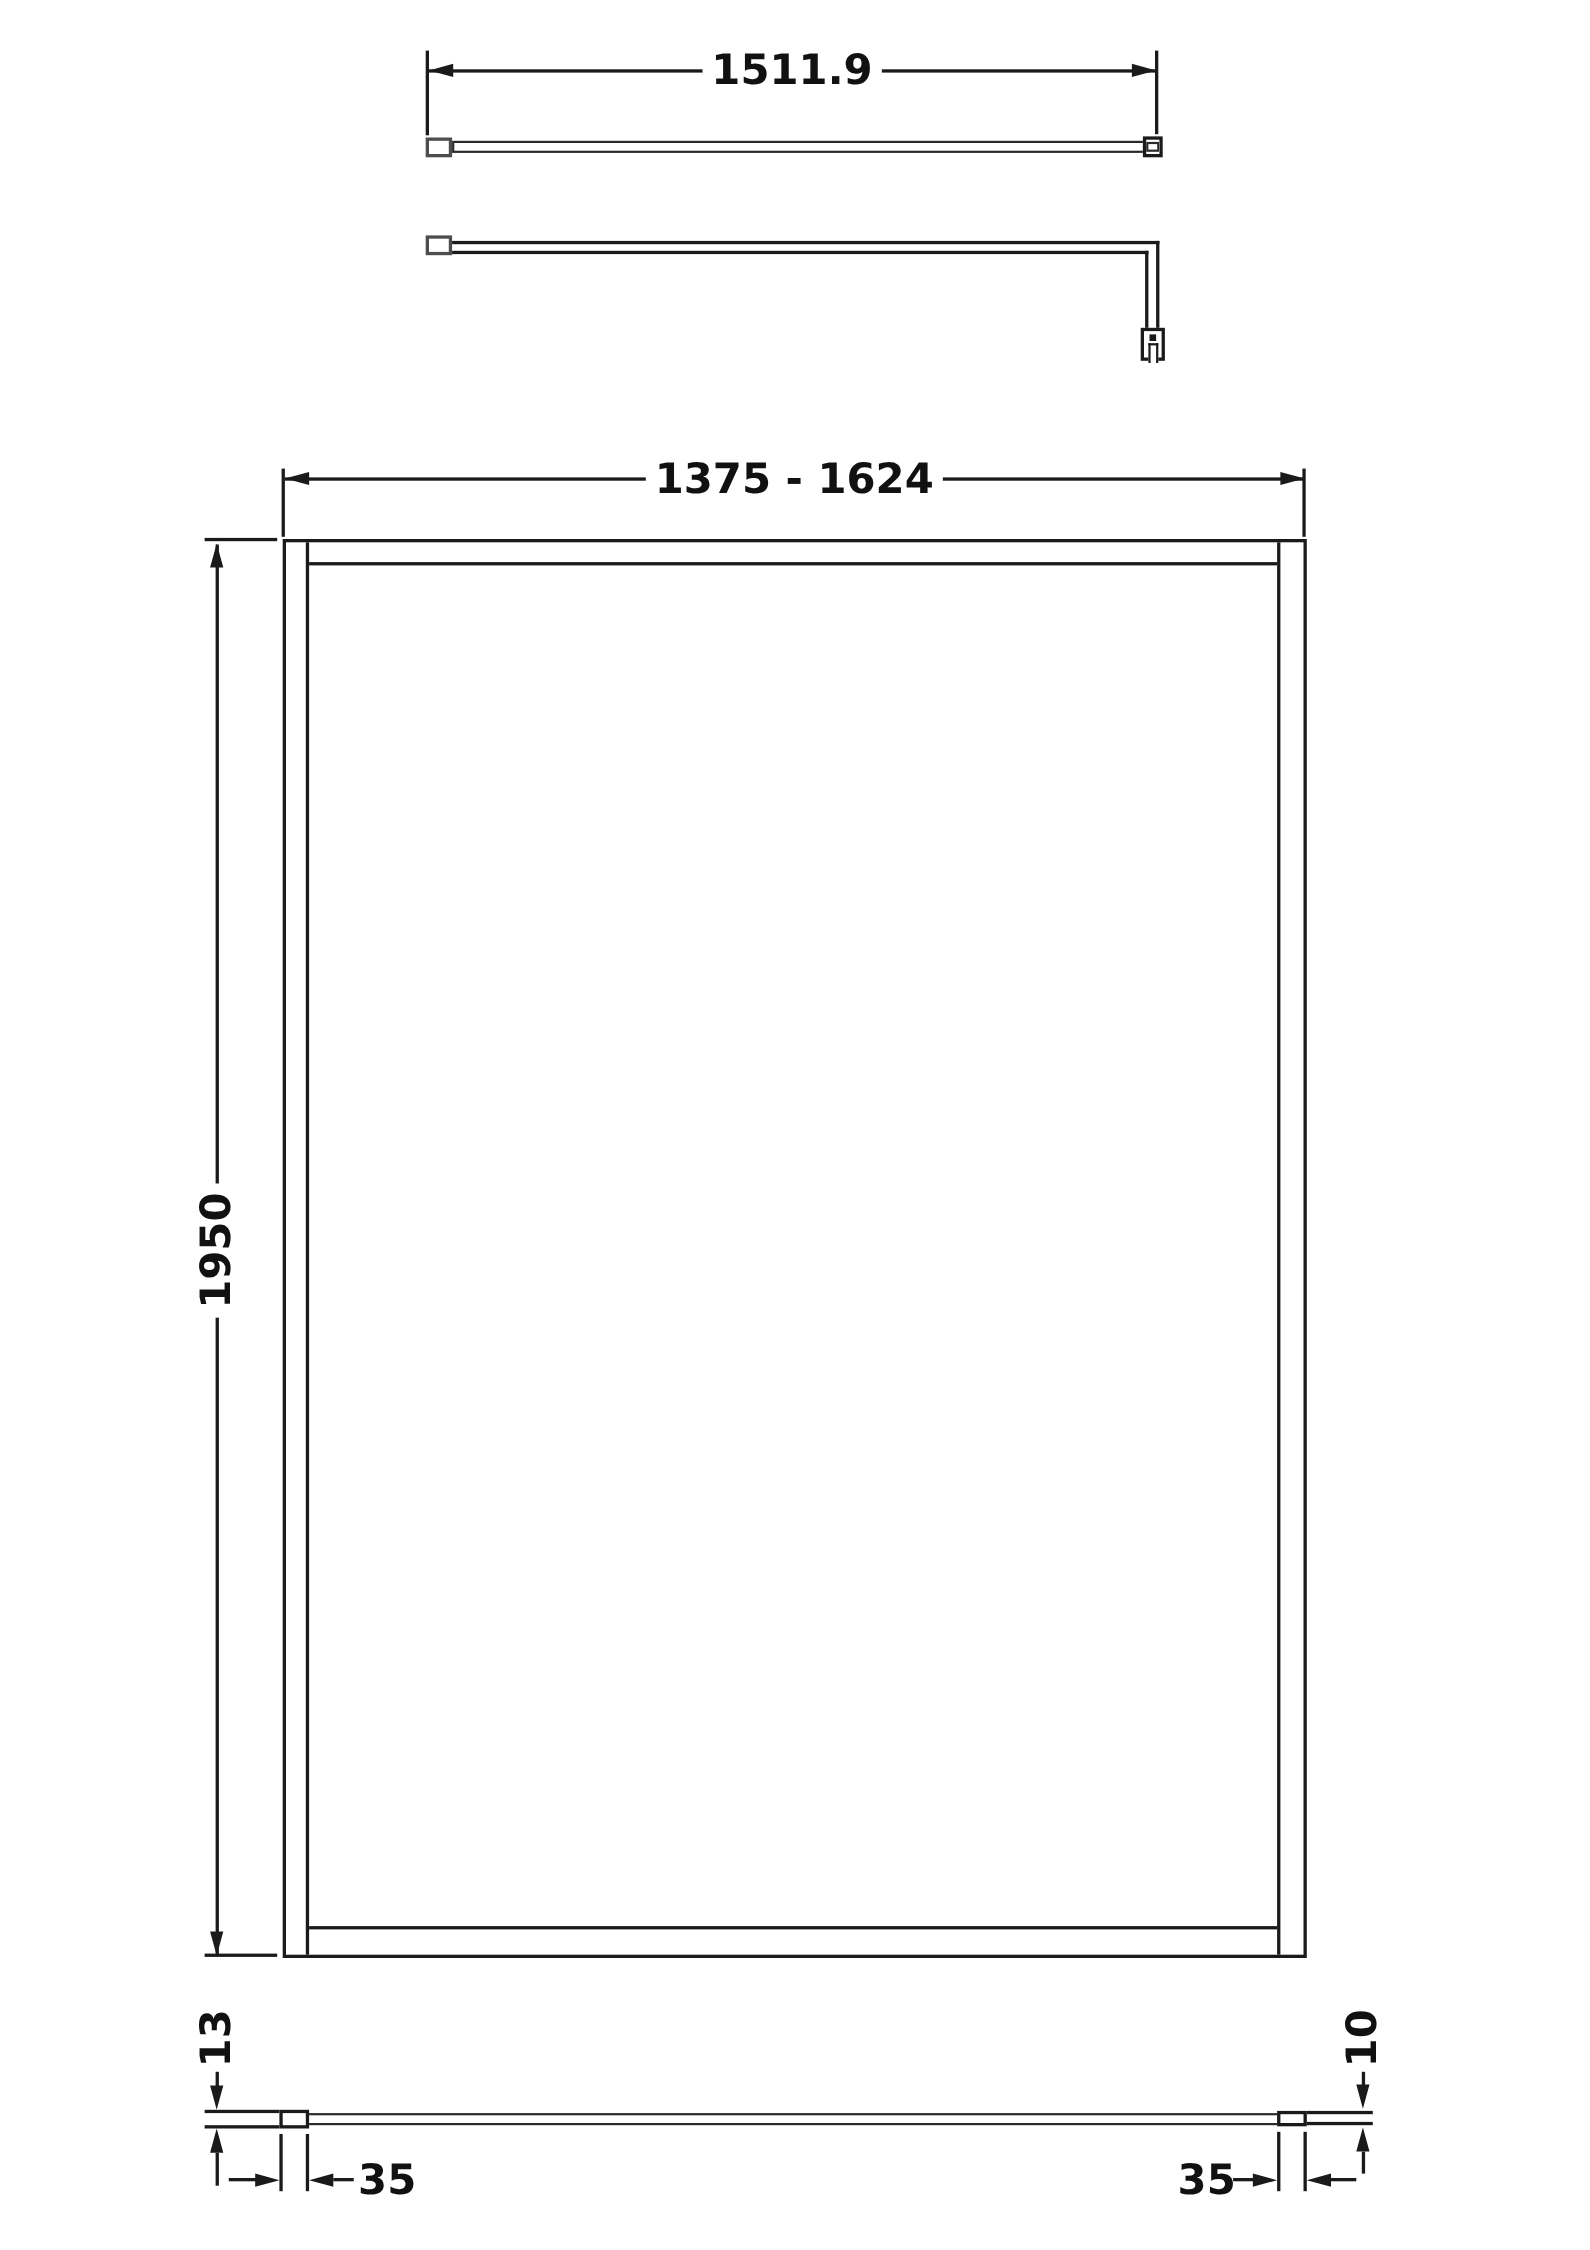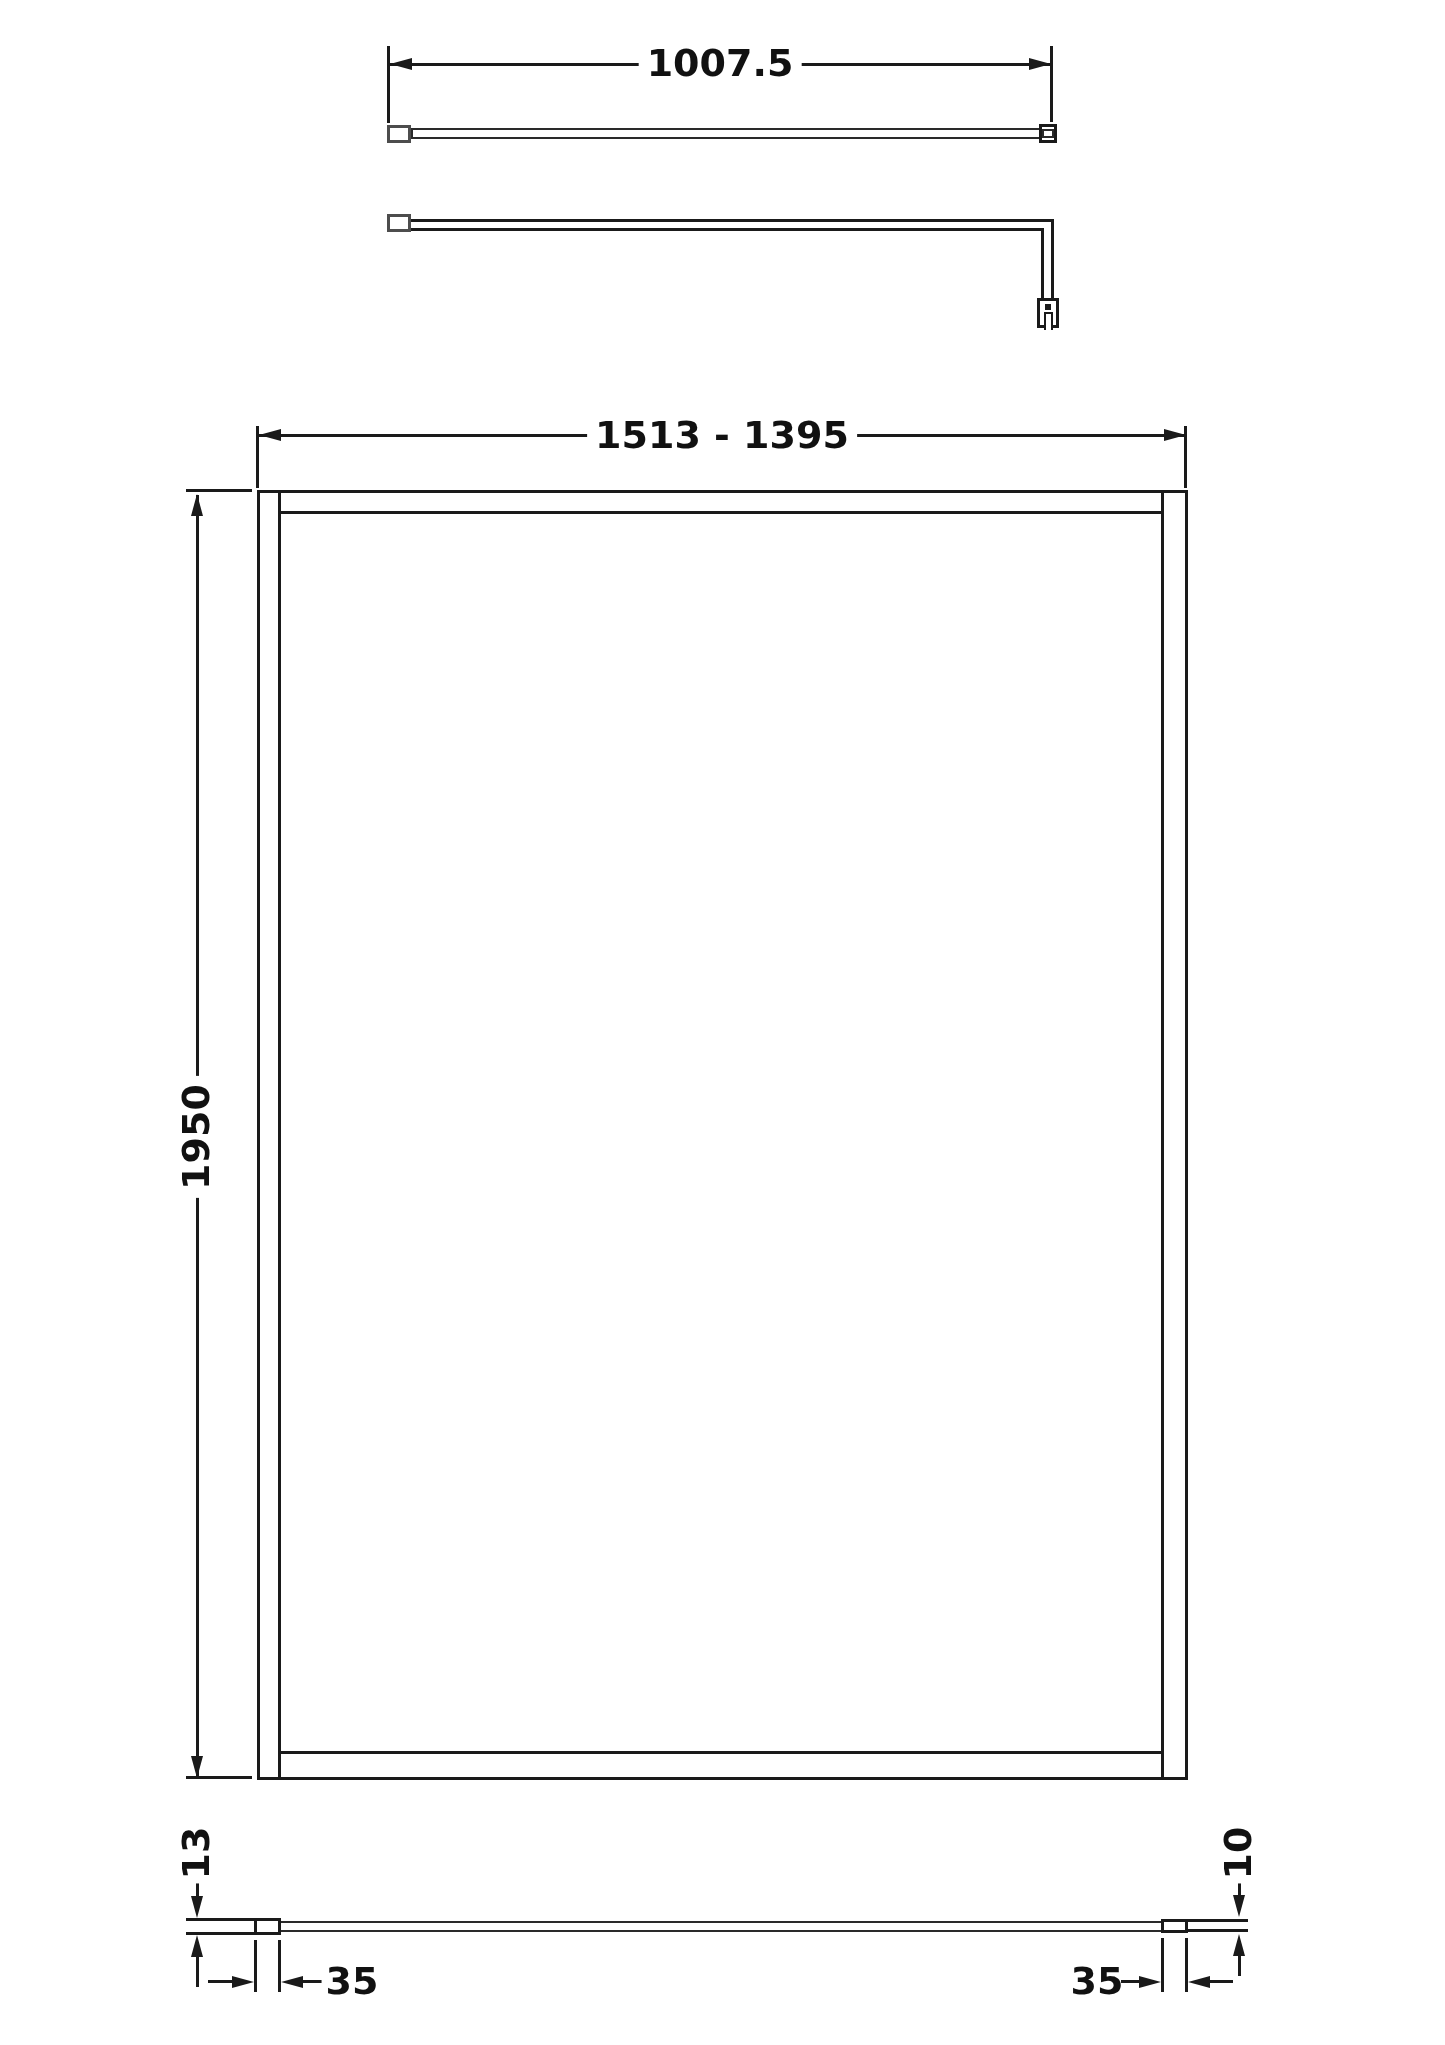--- a/index.html
+++ b/index.html
@@ -35,21 +35,21 @@
 </head>
 <body>
 
 <div id="canvas">
 
   <div class="ln" style="left:387px; top:46px;  width:3px;  height:77px;"></div>
   <div class="ln" style="left:1050px;top:46px;  width:3px;  height:76px;"></div>
   <div class="ln" style="left:390px; top:63px;  width:661px;height:3px;"></div>
   <div class="ar ar-l" style="left:390px;  top:58px;"></div>
   <div class="ar ar-r" style="left:1029px; top:58px;"></div>
-  <div class="dim-label" style="left:720px; top:64px;">1007.5</div>
+  <div class="dim-label" style="left:720px; top:64px;">1511.9</div>
 
   <div class="box" style="left:387px; top:125px; width:24px; height:18px; border-color:#4d4d4d;"></div>
   <div class="box2" style="left:411px; top:128px; width:630px;height:11px;"></div>
   <div class="box" style="left:1039px;top:124px; width:18px; height:19px;"></div>
   <div class="box2" style="left:1042px;top:129px; width:12px; height:9px;"></div>
 
   <div class="box" style="left:387px; top:214px; width:24px; height:18px; border-color:#4d4d4d;"></div>
   <div class="ln" style="left:411px; top:219px; width:643px;height:3px;"></div>
   <div class="ln" style="left:411px; top:228px; width:633px;height:3px;"></div>
   <div class="ln" style="left:1051px;top:219px; width:3px;  height:81px;"></div>
@@ -57,21 +57,21 @@
   <div class="box" style="left:1037px;top:298px; width:22px; height:30px;"></div>
   <div class="ln" style="left:1045px;top:304px; width:6px;  height:6px;"></div>
   <div style="position:absolute; left:1044px; top:312px; width:9px; height:18px; background:#ffffff;
               border-left:2px solid #1a1a1a; border-right:2px solid #1a1a1a; border-top:2px solid #1a1a1a; box-sizing:border-box;"></div>
 
   <div class="ln" style="left:256px; top:426px;  width:3px;  height:62px;"></div>
   <div class="ln" style="left:1184px;top:426px;  width:3px;  height:62px;"></div>
   <div class="ln" style="left:259px; top:434px;  width:927px;height:3px;"></div>
   <div class="ar ar-l" style="left:259px;  top:429px;"></div>
   <div class="ar ar-r" style="left:1164px; top:429px;"></div>
-  <div class="dim-label" style="left:722px; top:436px;">1513 - 1395</div>
+  <div class="dim-label" style="left:722px; top:436px;">1375 - 1624</div>
 
   <div class="ln" style="left:186px; top:489px;  width:66px; height:3px;"></div>
   <div class="ln" style="left:186px; top:1776px; width:66px; height:3px;"></div>
   <div class="ln" style="left:196px; top:495px;  width:3px;  height:1282px;"></div>
   <div class="ar ar-u" style="left:191px; top:494px;"></div>
   <div class="ar ar-d" style="left:191px; top:1756px;"></div>
   <div class="dim-label rot" style="left:197px; top:1137px;">1950</div>
 
   <div class="box" style="left:257px; top:490px; width:931px; height:1290px;"></div>
   <div class="ln" style="left:278px; top:493px;  width:3px;  height:1284px;"></div>

